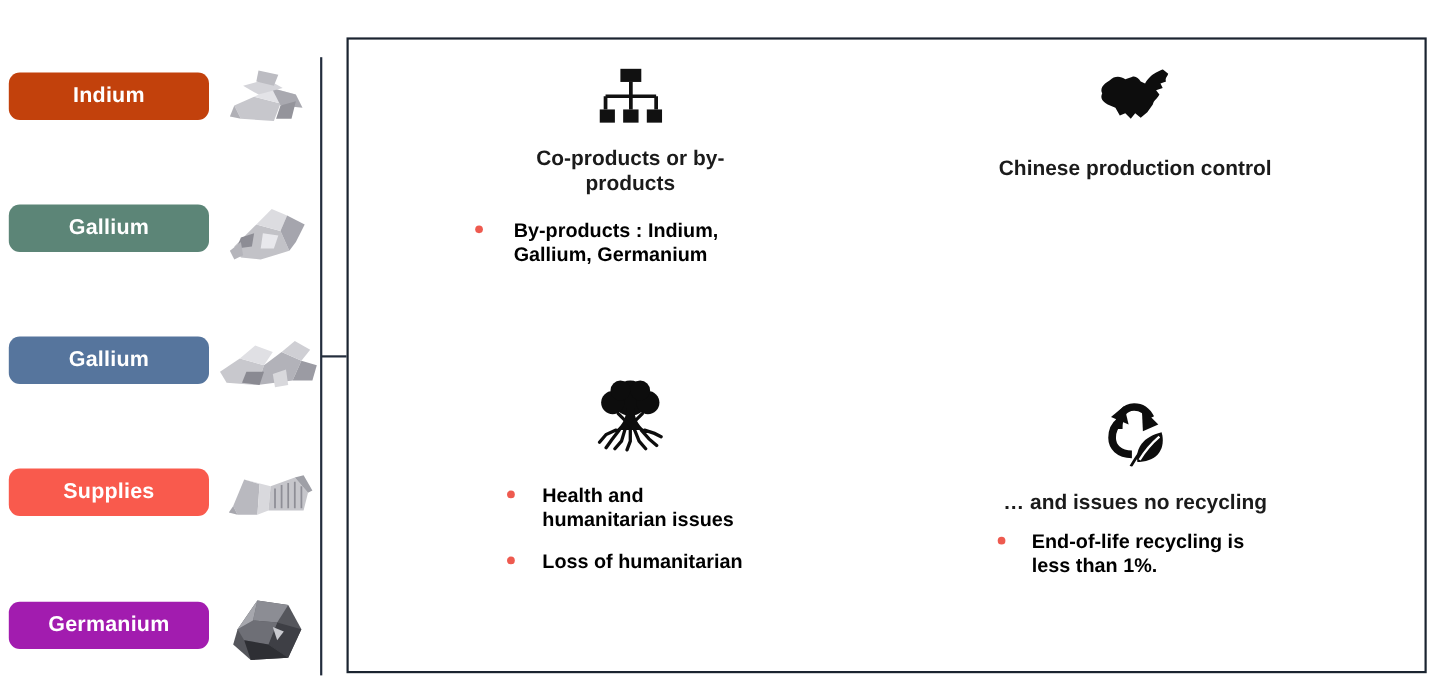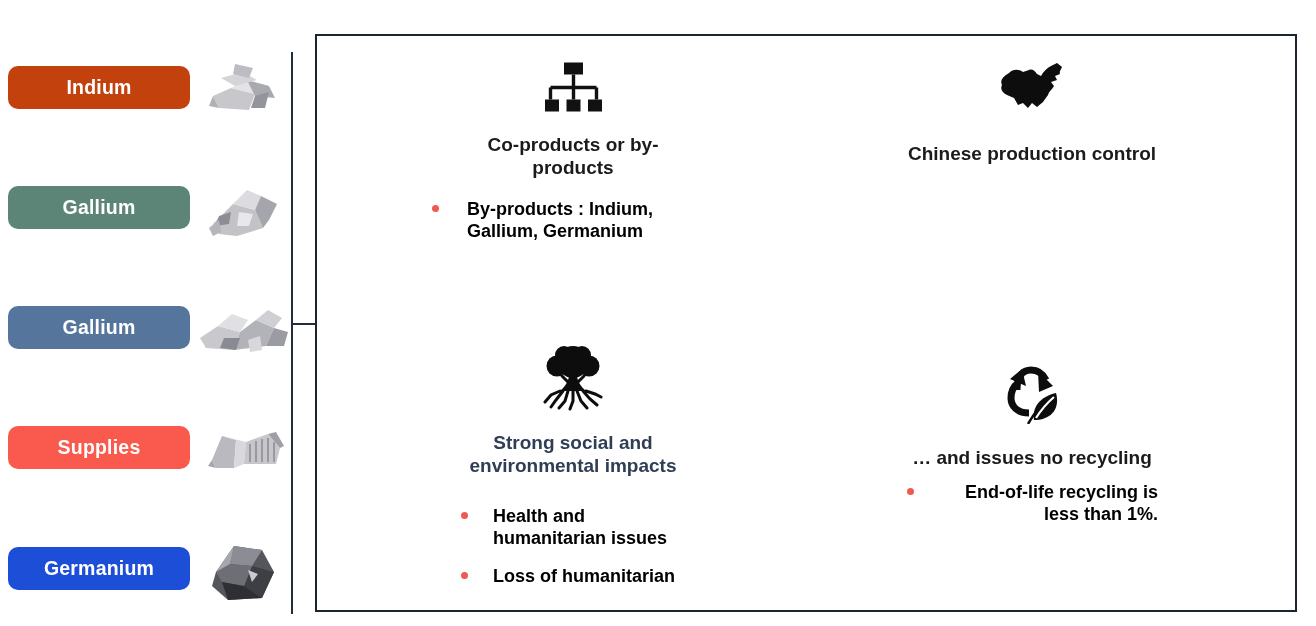--- a/index.html
+++ b/index.html
@@ -48,41 +48,41 @@
     position:relative;font-size:18px;line-height:22px;color:#000000;margin:0 0 16px 0;font-weight:bold;
   }
   ul.bullets li:last-child{margin-bottom:0;}
   ul.bullets li .dot{
     position:absolute;top:7px;width:7px;height:7px;border-radius:50%;background:#ee5a4f;
   }
   .q1 li{padding-left:44px;} .q1 li .dot{left:9px;}  .q1 li .btxt{display:inline-block;width:205px;}
   .q2 li{padding-left:46px;} .q2 li .dot{left:14px;} .q2 li .btxt{display:inline-block;width:195px;}
   .q3 li{padding-left:70px;margin-bottom:14px;} .q3 li .dot{left:38px;} .q3 li .btxt{display:inline-block;width:185px;}
   .q4 li{padding-left:60px;} .q4 li .dot{left:29px;}
-  .q4 li .btxt{display:inline-block;width:220px;text-align:right;}
+  .q4 li .btxt{display:inline-block;width:220px;text-align:left;}
   svg{display:block;}
 </style>
 </head>
 <body>
 
 <div id="stage">
 
   <div class="metal-label" style="top: 66px; background: #c2410c;">
       <span>Indium</span>
     </div>
   <div class="metal-label" style="top: 186px; background: rgb(92, 133, 119);">
       <span>Gallium</span>
     </div>
   <div class="metal-label" style="top: 306px; background: rgb(86, 117, 157);">
       <span>Gallium</span>
     </div>
   <div class="metal-label" style="top: 426px; background: rgb(249, 90, 77);">
       <span>Supplies</span>
     </div>
-  <div class="metal-label" style="top: 547px; background: #1d4ed8;">
+  <div class="metal-label" style="top: 547px; background: #a21caf;">
       <span>Germanium</span>
     </div>
 
   <div class="metal-photo" style="left:205px;top:56px">
     <svg width="80" height="64" viewBox="0 0 80 64">
       <polygon points="8,40 26,32 50,38 44,54 14,52" fill="#c7c7cc"></polygon>
       <polygon points="26,32 50,38 64,30 42,24" fill="#e3e3e7"></polygon>
       <polygon points="42,24 64,30 70,42 50,40" fill="#a9a9b0"></polygon>
       <polygon points="16,22 38,16 52,24 30,30" fill="#d4d4d9"></polygon>
       <polygon points="30,8 48,12 44,22 28,18" fill="#bcbcc2"></polygon>
@@ -173,21 +173,20 @@
           <circle cx="14" cy="21" r="10.5"></circle>
           <circle cx="46" cy="21" r="10.5"></circle>
           <circle cx="21" cy="10" r="9"></circle>
           <circle cx="39" cy="10" r="9"></circle>
           <path d="M26.5,26 C26.5,35 23,41 17,46 L43,46 C37,41 33.5,35 33.5,26 Z"></path>
         </g>
         <path d="M30,42 L19,31 M30,42 L41,31" stroke="#0d0d0d" stroke-width="3" fill="none" stroke-linecap="round"></path>
         <path d="M17,46 L8,50 L2,57 M20,46 L13,55 L8,62 M25,46 L22,56 L16,63 M30,46 L30,56 L27,64 M34,46 L38,56 L44,63 M40,46 L47,54 L54,60 M43,46 L52,49 L58,52" stroke="#0d0d0d" stroke-width="3" fill="none" stroke-linecap="round"></path>
       </svg>
     </div>
-    <div class="q-title">Strong social and environmental impacts</div>
     <ul class="bullets">
       <li><span class="dot"></span><span class="btxt">Health and humanitarian issues</span></li>
       <li><span class="dot"></span><span class="btxt">Loss of humanitarian</span></li>
     </ul>
   </div>
 
   <div class="quad q4">
     <div class="icon-wrap">
       <svg width="58" height="62" viewBox="0 0 58 62">
         <path d="M14,28 C14,14 20,8 28,8 C35,8 40,12 43,18" fill="none" stroke="#0d0d0d" stroke-width="7"></path>

